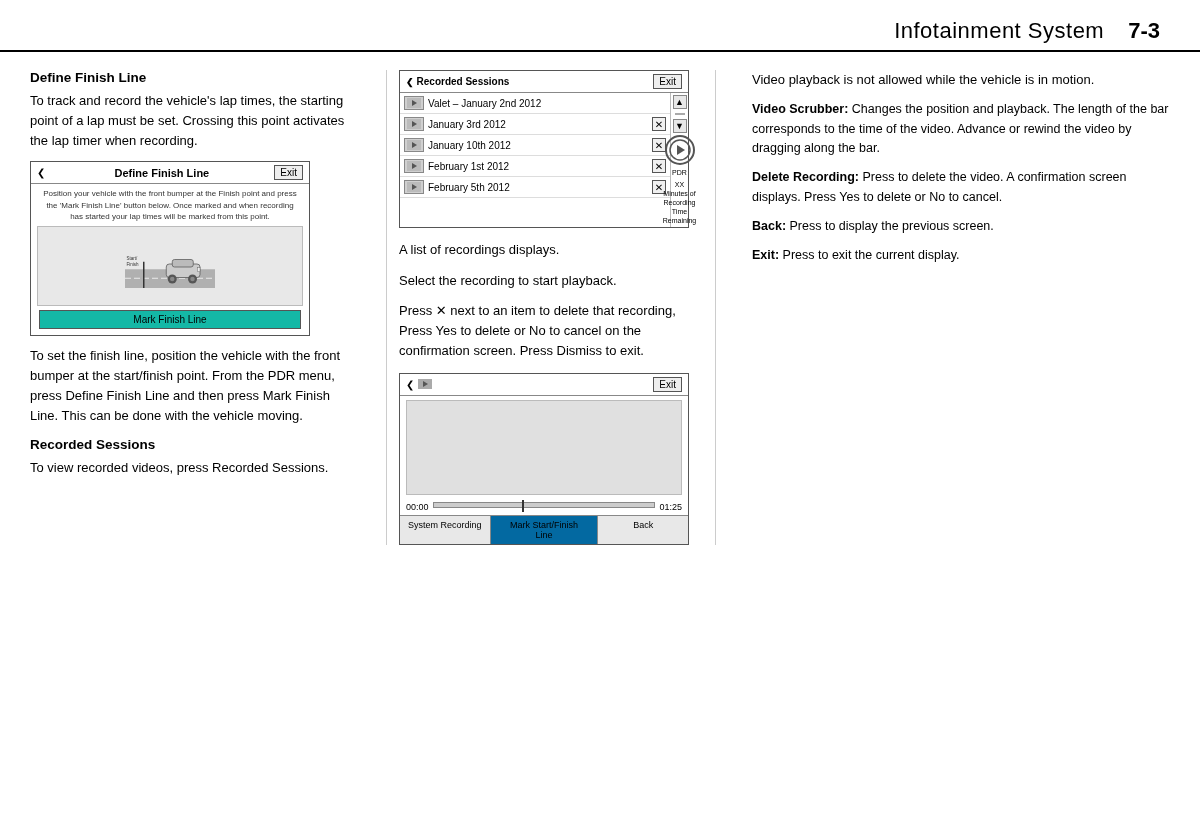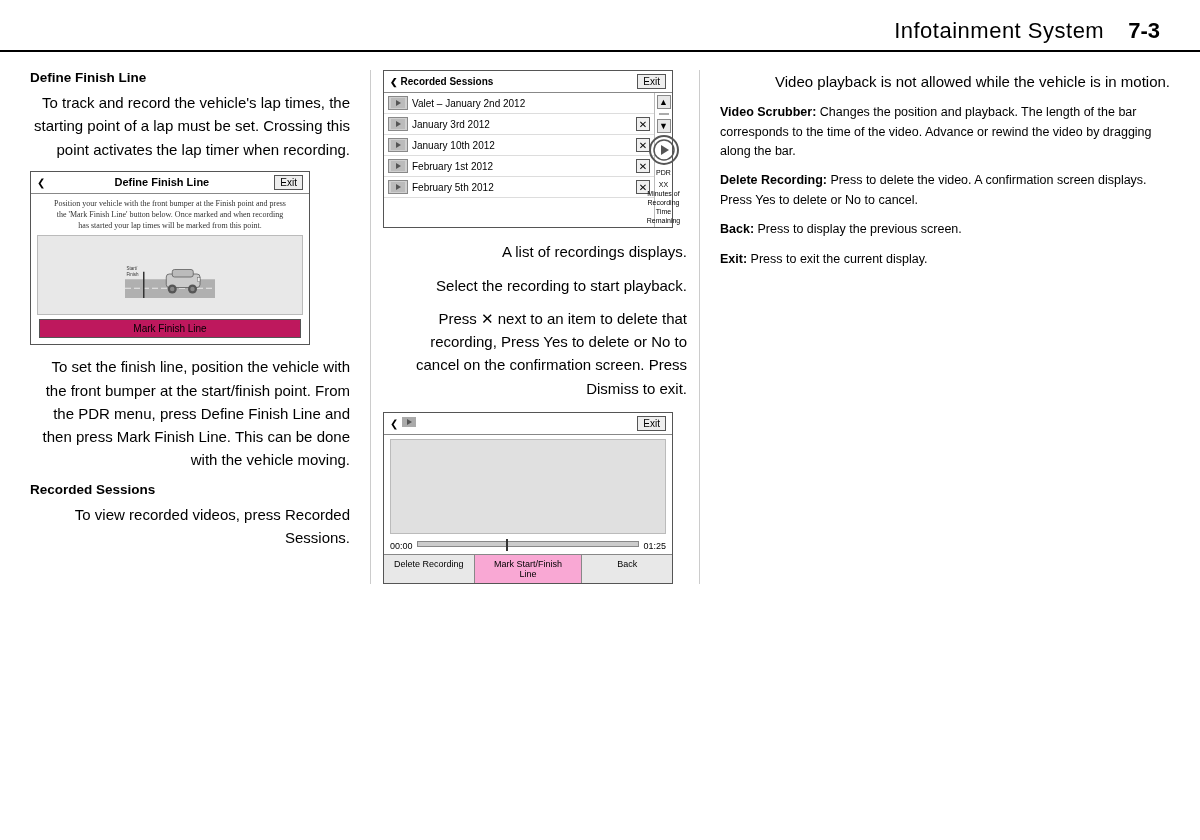--- a/index.html
+++ b/index.html
@@ -30,21 +30,21 @@
       font-size: 22px;
       font-weight: bold;
       margin-left: 24px;
     }
 
     
     .content-area {
       display: flex;
       flex-direction: row;
       padding: 18px 30px 20px 30px;
-      gap: 0;
+      gap: 16px;
     }
 
     
     .col-left {
       width: 340px;
       flex-shrink: 0;
       padding-right: 20px;
     }
 
     
@@ -64,24 +64,23 @@
 
     
     .section-heading {
       font-size: 13.5px;
       font-weight: bold;
       margin-bottom: 6px;
     }
 
     
     .body-text {
-      font-size: 15px;
+      font-size: 13px;
       line-height: 1.55;
       margin-bottom: 10px;
-      text-align: right;
     }
 
     
     .dfl-screen {
       width: 280px;
       border: 1.5px solid #555;
       margin: 10px 0;
       background: #fff;
     }
     .dfl-screen-header {
@@ -108,21 +107,20 @@
     .dfl-screen-header .back-icon {
       font-size: 10px;
       margin-right: 4px;
     }
     .dfl-instruction {
       font-size: 8px;
       text-align: center;
       padding: 4px 8px;
       line-height: 1.4;
       color: #333;
-      font-family: Liberation Serif, serif;
     }
     .dfl-car-area {
       display: flex;
       justify-content: center;
       align-items: center;
       height: 80px;
       background: #e8e8e8;
       margin: 0 6px;
       border: 1px solid #bbb;
       position: relative;
@@ -134,21 +132,21 @@
       height: 45px;
     }
     .dfl-mark-btn {
       display: block;
       width: calc(100% - 16px);
       margin: 4px 8px 6px 8px;
       text-align: center;
       font-size: 10px;
       padding: 3px 0;
       border: 1.5px solid #555;
-      background: #be185d;
+      background: #14b8a6;
       cursor: pointer;
     }
 
     
     .rs-screen {
       width: 290px;
       border: 1.5px solid #555;
       background: #fff;
       margin: 0 0 12px 0;
     }
@@ -540,22 +538,22 @@
       </div>
       <div class="vp-video-area"></div>
       <div class="vp-scrubber-area">
         <span class="vp-time-start">00:00</span>
         <div class="vp-scrubber">
           <div class="vp-scrubber-thumb"></div>
         </div>
         <span class="vp-time-end">01:25</span>
       </div>
       <div class="vp-buttons">
-        <div class="vp-btn">Delete Recording</div>
-        <div class="vp-btn-middle" style="text-align:center; font-size:9px; border-right:1px solid #888; padding:4px 2px; background:#f9a8d4; cursor:pointer; flex:1.2;">Mark Start/Finish<br>Line</div>
+        <div class="vp-btn">System Recording</div>
+        <div class="vp-btn-middle" style="text-align:center; font-size:9px; border-right:1px solid #888; padding:4px 2px; background:#0369a1; cursor:pointer; flex:1.2;">Mark Start/Finish<br>Line</div>
         <div class="vp-btn">Back</div>
       </div>
     </div>
 
   </div>
 
   <div class="col-right">
     <p class="body-text">Video playback is not allowed while the vehicle is in motion.</p>
 
     <div class="right-def">

